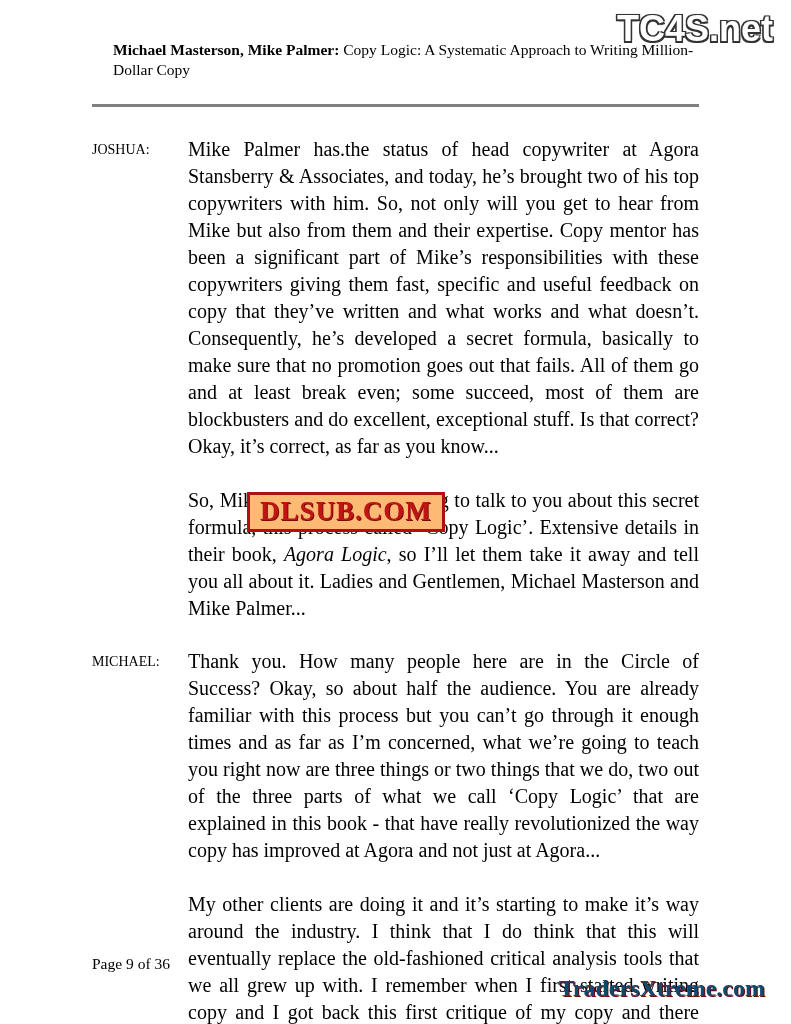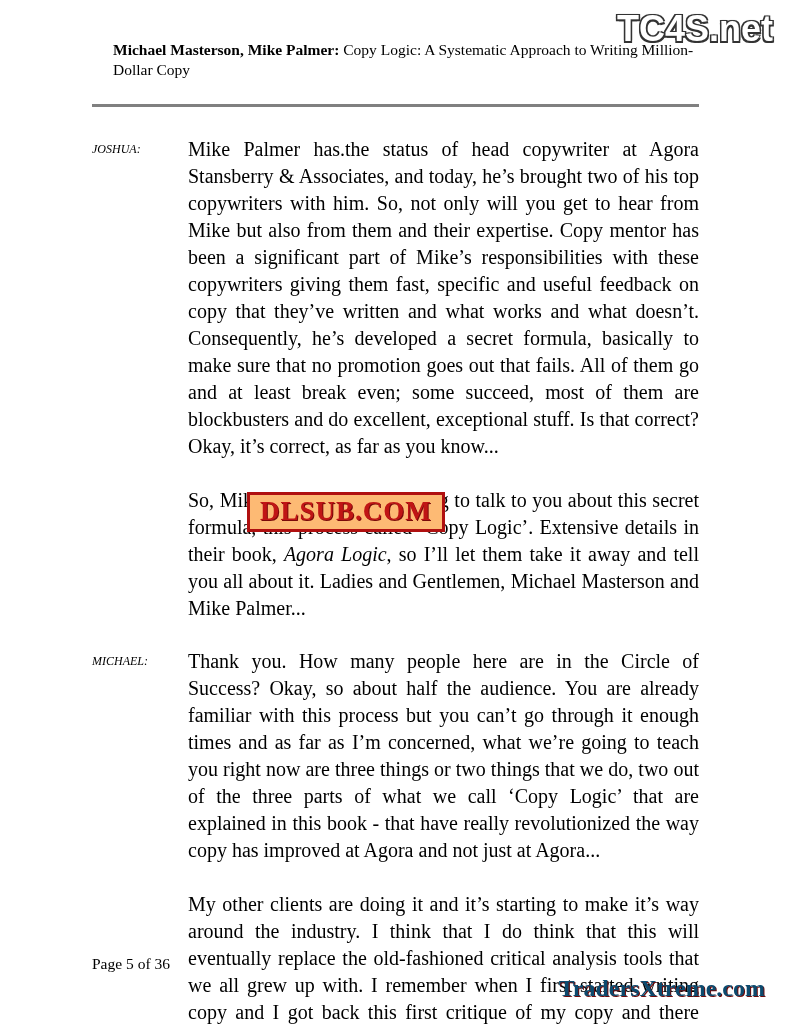--- a/index.html
+++ b/index.html
@@ -59,23 +59,22 @@
     top: 136px;
     width: 607px;
   }
   .block {
     display: flex;
     margin-bottom: 22px;
   }
   .speaker {
     width: 96px;
     flex: 0 0 96px;
-    font-size: 12px;
+    font-size: 14px;
     line-height: 27px;
-    font-style: italic;
   }
   .paras {
     flex: 1;
   }
   .para {
     font-size: 20px;
     line-height: 27px;
     text-align: justify;
     margin: 0 0 27px 0;
   }
@@ -164,17 +163,17 @@
       <div class="paras">
         <p class="para">Thank you. How many people here are in the Circle of Success? Okay, so about half the audience. You are already familiar with this process but you can’t go through it enough times and as far as I’m concerned, what we’re going to teach you right now are three things or two things that we do, two out of the three parts of what we call ‘Copy Logic’ that are explained in this book - that have really revolutionized the way copy has improved at Agora and not just at Agora...</p>
         <p class="para">My other clients are doing it and it’s starting to make it’s way around the industry. I think that I do think that this will eventually replace the old-fashioned critical analysis tools that we all grew up with. I remember when I first started writing copy and I got back this first critique of my copy and there were all kinds of red ink marks on it and the first was something about boring or whatever and I just couldn’t get beyond that. I was so outraged that this person didn’t appreciate how brilliant I was that a lot of the rest of stuff was complementary but I walked into</p>
       </div>
     </div>
 
   </div>
 
   <div class="wm-dlsub">DLSUB.COM</div>
 
-  <div class="footer">Page 5 of 36</div>
+  <div class="footer">Page 9 of 36</div>
 
   <div class="wm-tradersxtreme">TradersXtreme.com</div>
 
 </div>
 
 </body></html>

